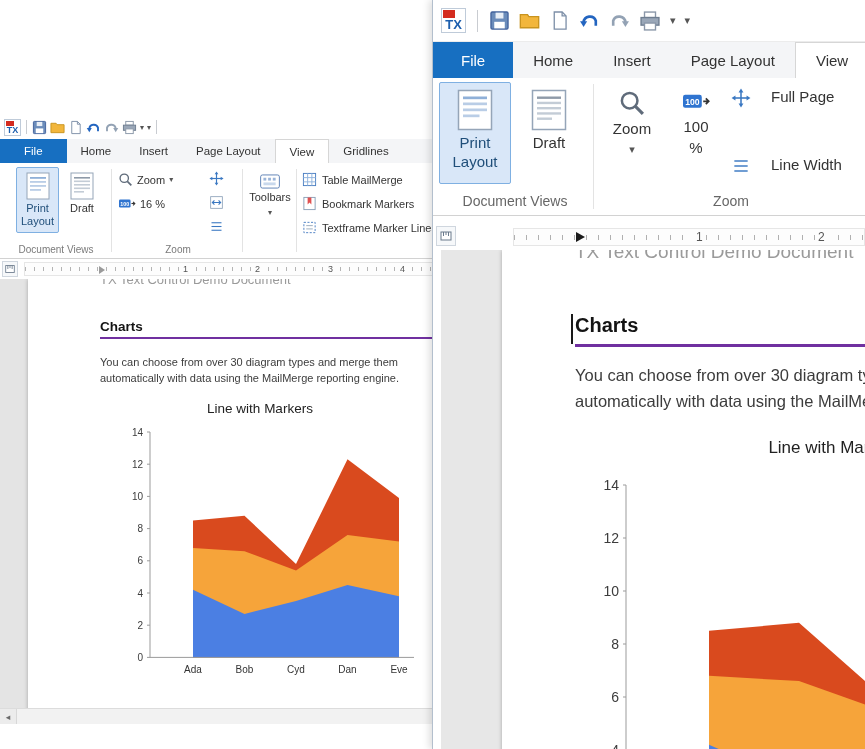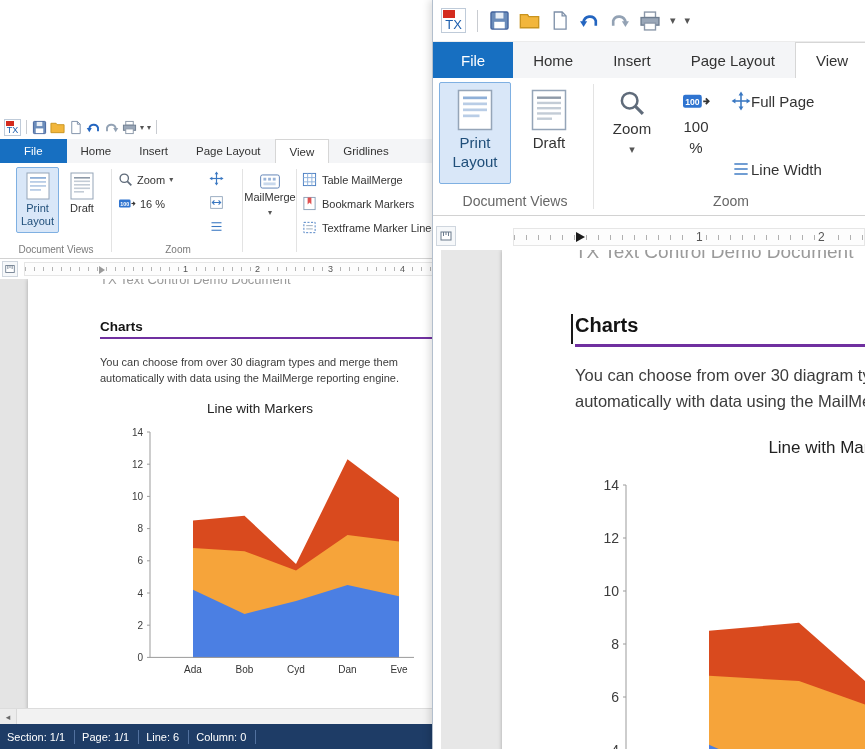--- a/index.html
+++ b/index.html
@@ -16,21 +16,21 @@
   .front .qat{height:42px;gap:9px;padding:0 8px;border-bottom:1px solid #ececec}
   .qat .sep{width:1px;height:14px;background:#c9ccd1;margin:0 2px}
   .front .qat .sep{height:22px}
   .qicon{display:flex;align-items:center;justify-content:center;cursor:pointer}
   .dd{font-size:8px;color:#555}
   .front .dd{font-size:11px}
   .txlogo{position:relative;width:17px;height:17px;border:1px solid #bfcbd9;background:#fff;flex:none}
   .front .txlogo{width:25px;height:25px}
   .txlogo .red{position:absolute;left:1px;top:1px;width:8px;height:5px;background:#d42b1e}
   .front .txlogo .red{width:12px;height:8px}
-  .txlogo .t{position:absolute;left:0;right:0;bottom:0;text-align:center;font-weight:normal;
+  .txlogo .t{position:absolute;left:0;right:0;bottom:0;text-align:center;font-weight:bold;
              font-size:9px;color:#1d5fae;line-height:10px}
   .front .txlogo .t{font-size:13px;line-height:15px}
 
   
   .tabrow{display:flex;align-items:stretch;height:24px;background:#f4f5f7;font-size:11.5px;color:#333}
   .front .tabrow{height:36px;font-size:15px}
   .tab{display:flex;align-items:center;justify-content:center;padding:0 14px;cursor:pointer;white-space:nowrap}
   .front .tab{padding:0 20px}
   .tab.file{background:#176fc1;color:#fff;padding:0 24px}
   .front .tab.file{padding:0 28px}
@@ -44,21 +44,21 @@
   .front .rlabel{font-size:14px;color:#666;bottom:6px}
   .bigbtn{position:absolute;display:flex;flex-direction:column;align-items:center;gap:2px;
           padding-top:4px;border:1px solid transparent;border-radius:2px;cursor:pointer;
           font-size:11px;color:#333;text-align:center;line-height:13px}
   .front .bigbtn{font-size:15px;line-height:19px;padding-top:6px}
   .bigbtn.selected{background:#d9e7f8;border-color:#7fb0e2;color:#1f4e79}
   .zrow{position:absolute;display:flex;align-items:center;gap:4px;font-size:11px;color:#333;cursor:pointer;white-space:nowrap}
   .mini{position:absolute;width:20px;height:20px;display:flex;align-items:center;justify-content:center;cursor:pointer}
   .checkrow{position:absolute;display:flex;align-items:center;gap:5px;font-size:11px;color:#333;
             cursor:pointer;white-space:nowrap}
-  .wbtn{position:absolute;display:flex;align-items:center;gap:0;font-size:15px;color:#333;
+  .wbtn{position:absolute;display:flex;align-items:flex-start;gap:20px;font-size:15px;color:#333;
         cursor:pointer;white-space:nowrap;height:26px}
 
   
   .rulerrow{position:relative;height:20px;background:#fff}
   .front .rulerrow{height:34px}
   .ruler-toggle{position:absolute;left:2px;top:2px;width:16px;height:16px;border:1px solid #cfd6de;
                 background:#f6f8fa;display:flex;align-items:center;justify-content:center;cursor:pointer}
   .front .ruler-toggle{left:3px;top:10px;width:20px;height:20px}
   .ruler{position:absolute;left:24px;right:0;top:3px;height:14px;background-color:#fdfdfd;
          border:1px solid #e6e6e6;
@@ -242,21 +242,21 @@
       <div class="vsep" style="left:242px"></div>
 
       <div class="bigbtn" style="left:246px;top:6px;width:48px;height:64px">
         <svg width="22" height="15" viewBox="0 0 22 16">
             <rect x="1" y="1" width="20" height="14" rx="2" fill="#fff" stroke="#5b7fb3"></rect>
             <rect x="4" y="4" width="3" height="3" fill="#9ab4d8"></rect>
             <rect x="9" y="4" width="3" height="3" fill="#9ab4d8"></rect>
             <rect x="14" y="4" width="3" height="3" fill="#9ab4d8"></rect>
             <rect x="4" y="9" width="13" height="3" fill="#c8d8ec"></rect>
           </svg>
-        <span>MailMerge</span>
+        <span>Toolbars</span>
         <span class="dd">▾</span>
       </div>
       <div class="vsep" style="left:296px"></div>
 
       <div class="checkrow" style="left:302px;top:9px">
         <svg width="15" height="15" viewBox="0 0 16 16">
             <rect x="1.5" y="1.5" width="13" height="13" fill="#fff" stroke="#4a7ec2"></rect>
             <line x1="1.5" y1="6" x2="14.5" y2="6" stroke="#8fb2dd"></line>
             <line x1="1.5" y1="10.5" x2="14.5" y2="10.5" stroke="#8fb2dd"></line>
             <line x1="6" y1="1.5" x2="6" y2="14.5" stroke="#8fb2dd"></line>
@@ -336,30 +336,20 @@
             <text x="299" y="254.40000000000003" text-anchor="middle" font-size="10" fill="#333">Eve</text>
           </svg>
       </div>
     </div>
 
     <div class="hscroll">
       <div class="hs-btn">◂</div>
       <div class="hs-track"></div>
     </div>
 
-    <div class="statusbar">
-      <span class="sb">Section: 1/1</span>
-      <span class="sbsep"></span>
-      <span class="sb">Page: 1/1</span>
-      <span class="sbsep"></span>
-      <span class="sb">Line: 6</span>
-      <span class="sbsep"></span>
-      <span class="sb">Column: 0</span>
-      <span class="sbsep"></span>
-    </div>
   </div>
 
   <div class="win front">
 
     <div class="qat">
       <div class="txlogo">
           <span class="red"></span>
           <span class="t">TX</span>
         </div>
       <div class="sep"></div>

